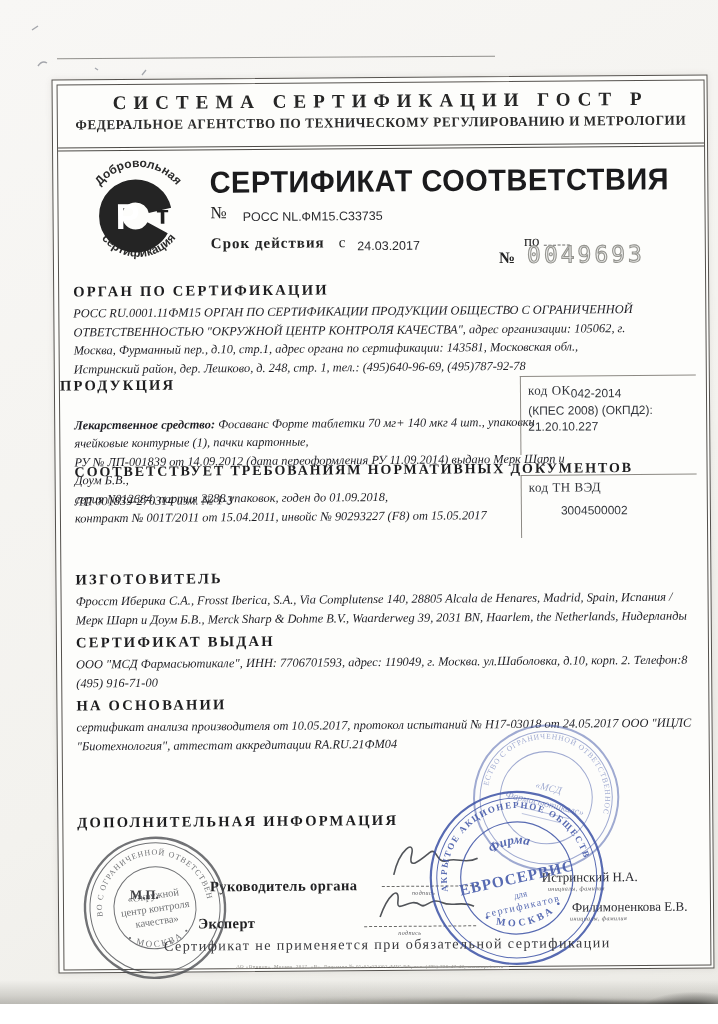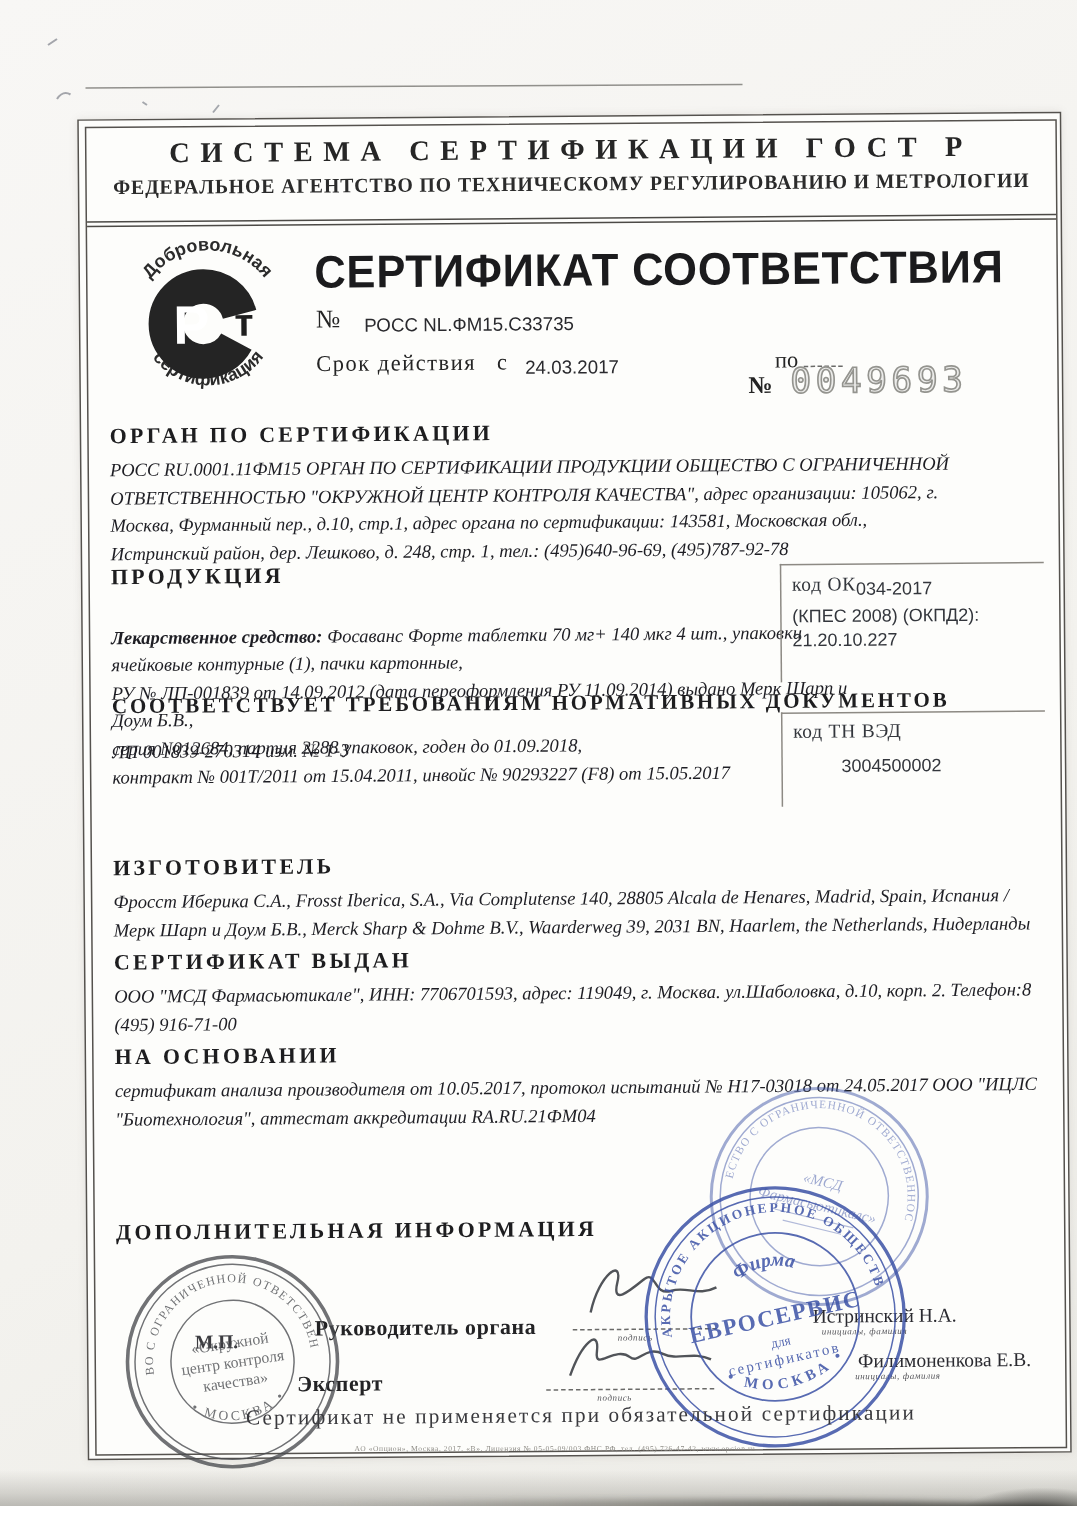--- a/index.html
+++ b/index.html
@@ -74,47 +74,47 @@
       </svg>
 
       <div class="abs doc-title" style="left:150px;top:82px;width:462px;">СЕРТИФИКАТ СООТВЕТСТВИЯ</div>
 
       <div class="abs" style="left:152px;top:119px;">
         <span class="lbl-serif" style="font-size:17px;">№</span>
         <span class="filled" style="position:relative;top:3px;margin-left:12px;">РОСС NL.ФМ15.С33735</span>
       </div>
 
       <div class="abs" style="left:152px;top:150px;width:470px;">
-        <span class="lbl-serif" style="font-weight:normal;letter-spacing:1px;">Срок действия</span>
+        <span class="lbl-serif" style="font-weight:bold;letter-spacing:1px;">Срок действия</span>
         <span class="lbl-serif" style="margin-left:10px;">с</span>
         <span class="filled" style="position:relative;top:3px;margin-left:8px;">24.03.2017</span>
         <span class="lbl-serif" style="margin-left:100px;">по</span>
         <span class="dash-line" style="display:inline-block;width:26px;height:10px;"></span>
       </div>
 
       <div class="abs" style="left:440px;top:160px;">
         <span class="lbl-serif" style="font-size:16px;font-weight:bold;">№</span>
         <span class="serial" style="margin-left:8px;">0049693</span>
       </div>
 
       <div class="abs sec-h" style="left:14px;top:198px;">ОРГАН ПО СЕРТИФИКАЦИИ</div>
       <div class="abs body-it" style="left:14px;top:219px;width:568px;">РОСС RU.0001.11ФМ15 ОРГАН ПО СЕРТИФИКАЦИИ ПРОДУКЦИИ ОБЩЕСТВО С ОГРАНИЧЕННОЙ ОТВЕТСТВЕННОСТЬЮ "ОКРУЖНОЙ ЦЕНТР КОНТРОЛЯ КАЧЕСТВА", адрес организации: 105062, г. Москва, Фурманный пер., д.10, стр.1, адрес органа по сертификации: 143581, Московская обл., Истринский район, дер. Лешково, д. 248, стр. 1, тел.: (495)640-96-69, (495)787-92-78</div>
 
-      <div class="abs sec-h" style="left:14px;top:292px;">ПРОДУКЦИЯ</div>
+      <div class="abs sec-h" style="left:0;top:292px;">ПРОДУКЦИЯ</div>
       <div class="abs body-it" style="left:14px;top:312px;width:498px;">
         <span style="font-weight:bold;">Лекарственное средство:</span><span> Фосаванс Форте таблетки 70 мг+ 140 мкг 4 шт., упаковки
 ячейковые контурные (1), пачки картонные,
 РУ № ЛП-001839 от 14.09.2012 (дата переоформления РУ 11.09.2014) выдано Мерк Шарп и
 Доум Б.В.,
 серия N012684, партия 2288 упаковок, годен до 01.09.2018,
 контракт № 001Т/2011 от 15.04.2011, инвойс № 90293227 (F8) от 15.05.2017</span>
       </div>
 
       <div class="abs code-box" style="left:460px;top:294px;width:168px;height:74px;">
-        <span class="code-lbl">код ОК</span><span class="code-val" style="position:relative;top:3px;">034-2017</span>
+        <span class="code-lbl">код ОК</span><span class="code-val" style="position:relative;top:3px;">042-2014</span>
         <div class="code-val" style="margin-top:5px;">(КПЕС 2008) (ОКПД2):</div>
         <div class="code-val" style="margin-top:2px;">21.20.10.227</div>
       </div>
 
       <div class="abs sec-h" style="left:14px;top:379px;width:610px;letter-spacing:1.9px;font-size:14px;">СООТВЕТСТВУЕТ ТРЕБОВАНИЯМ НОРМАТИВНЫХ ДОКУМЕНТОВ</div>
       <div class="abs body-it" style="left:14px;top:407px;width:420px;">ЛП 001839-270314 изм. № 1-3</div>
 
       <div class="abs code-box" style="left:460px;top:393px;width:168px;height:58px;">
         <div class="code-lbl">код ТН ВЭД</div>
         <div class="code-val" style="margin-top:8px;margin-left:32px;">3004500002</div>

